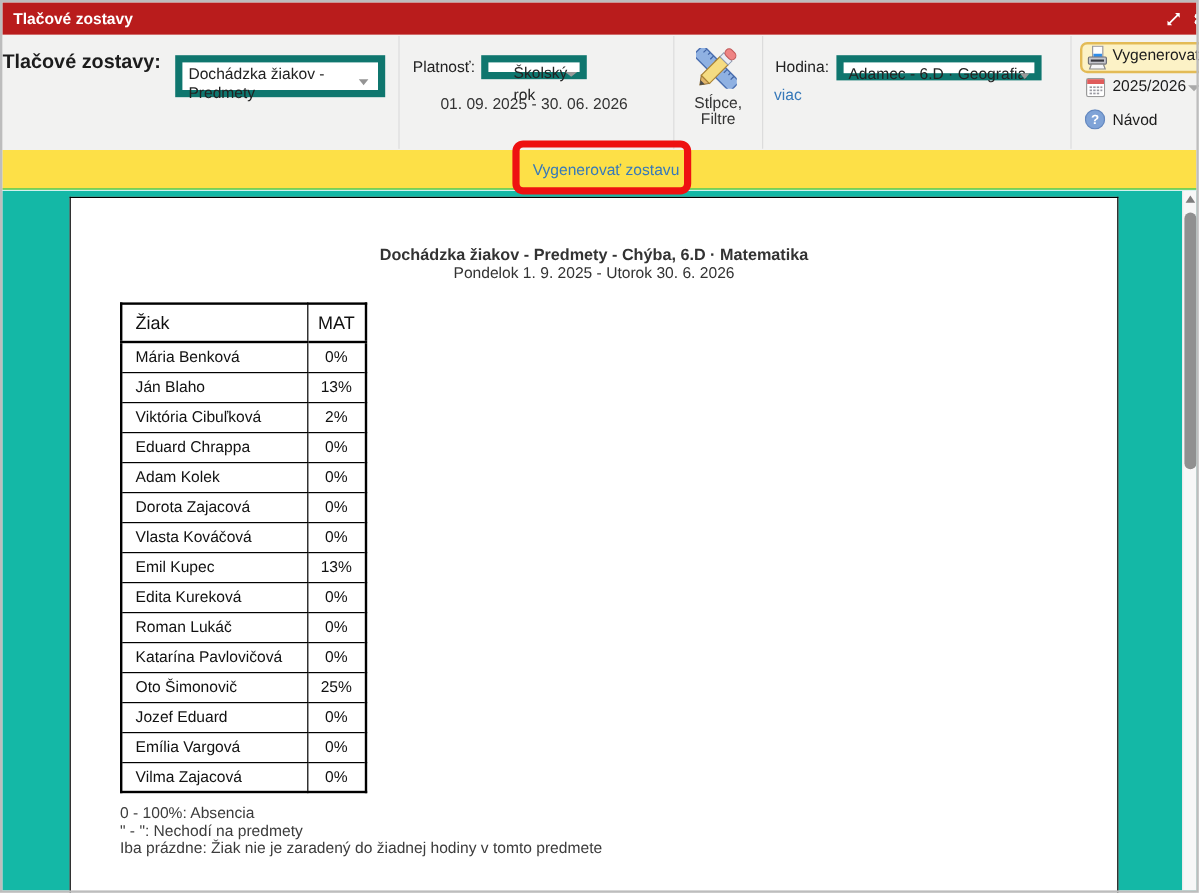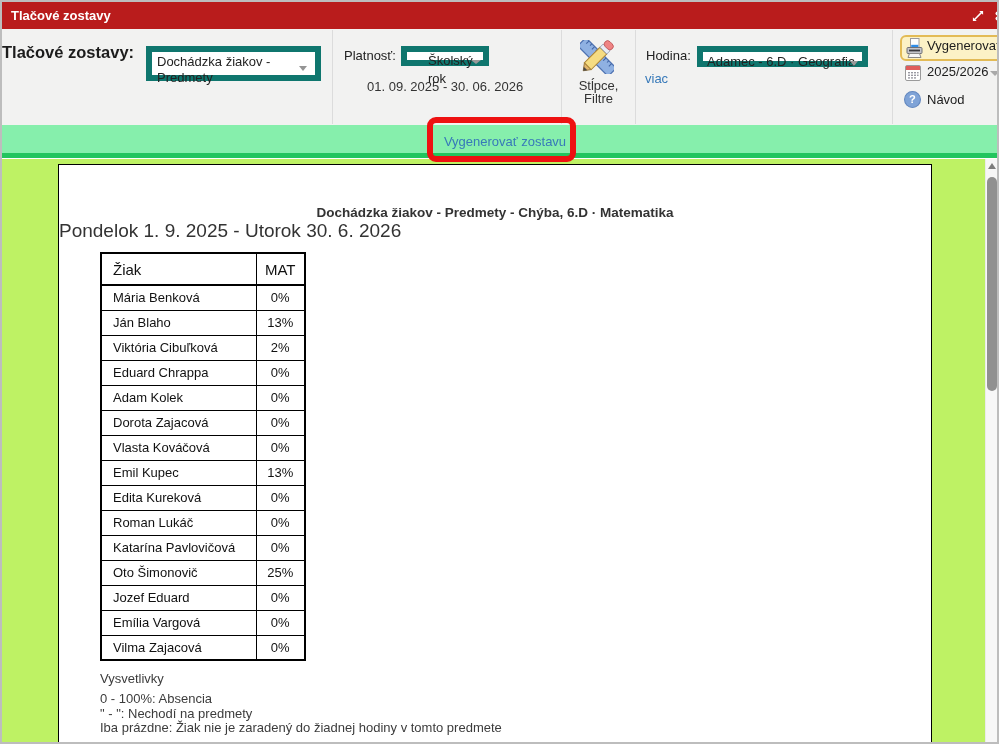--- a/index.html
+++ b/index.html
@@ -21,32 +21,32 @@
 #date { position:absolute; left:365px; top:50px; font-size:13px; color:#333; }
 #stlpce { position:absolute; left:559px; top:51px; width:75px; text-align:center;
   font-size:13px; line-height:12.5px; color:#333; }
 #lbl3 { position:absolute; left:644px; top:19px; font-size:13px; color:#222; }
 #sel3 { left:695px; top:17px; width:171px; height:21px; line-height:19px; padding-left:4px; }
 #viac { position:absolute; left:643px; top:42px; font-size:13px; color:#3779b9; }
 #genbtn { position:absolute; left:898px; top:6px; width:110px; height:26px;
   background:#fcf2c6; border:2px solid #e3bb56; border-radius:6px; }
 .rptxt { position:absolute; left:925px; font-size:13px; color:#1c1c1c; }
 #yellowbar { position:absolute; left:2px; top:125px; width:995px; height:33px;
-  background:#86efac; border-bottom:5px solid #22c55e; }
+  background:#fde047; border-bottom:1px solid #22c55e; }
 #genlink { position:absolute; left:503px; top:0; height:33px; line-height:33px;
   transform:translateX(-50%); font-size:13px; color:#3779b9; }
 #redbox { position:absolute; left:427px; top:117px; width:149px; height:45px;
   border:6px solid #ee1111; border-radius:9px; z-index:40; }
-#content { position:absolute; left:2px; top:159px; width:995px; height:583px; background:#bef264; }
+#content { position:absolute; left:2px; top:159px; width:995px; height:583px; background:#14b8a6; }
 #page { position:absolute; left:56px; top:5px; width:874px; height:600px;
   border:1.5px solid #000; border-bottom:none; background:#fff; }
 #rtitle { position:absolute; left:0; top:40px; width:100%; text-align:center;
   font-size:13.5px; font-weight:bold; color:#333; }
-#rsub { position:absolute; left:0; top:55px; width:100%; 
-  font-size:19px; color:#333; }
+#rsub { position:absolute; left:0; top:55px; width:100%; text-align:center;
+  font-size:13px; color:#333; }
 #rtable { position:absolute; left:41px; top:87px; border-collapse:collapse; color:#111; }
 #rtable th, #rtable td { border:1px solid #000; }
 #rtable th { font-size:15px; font-weight:normal; height:32px; }
 #rtable td { font-size:13px; height:25px; }
 .c1 { width:155px; text-align:left; padding-left:11px; }
 .c2 { width:49px; text-align:center; }
 #rtable tr.hdr th { border-bottom:2px solid #000; }
 #rtable { border:2px solid #000;padding-left:22px; }
 #legend { position:absolute; left:41px; top:506px; font-size:13px; color:#3c3c3c; }
 #legend .l1 { margin-bottom:6px; }
@@ -219,21 +219,20 @@
             <td class="c1">Emília Vargová</td>
             <td class="c2">0%</td>
           </tr>
       <tr>
             <td class="c1">Vilma Zajacová</td>
             <td class="c2">0%</td>
           </tr>
     </tbody>
       </table>
     <div id="legend">
-      <div class="l1">Vysvetlivky</div>
       <div class="ln">0 - 100%: Absencia</div>
       <div class="ln">" - ": Nechodí na predmety</div>
       <div class="ln">Iba prázdne: Žiak nie je zaradený do žiadnej hodiny v tomto predmete</div>
     </div>
   </div>
   <div id="sbtrack"></div>
   <div id="sbarrow"></div>
   <div id="sbthumb"></div>
 </div>
 <div id="redbox"></div>

